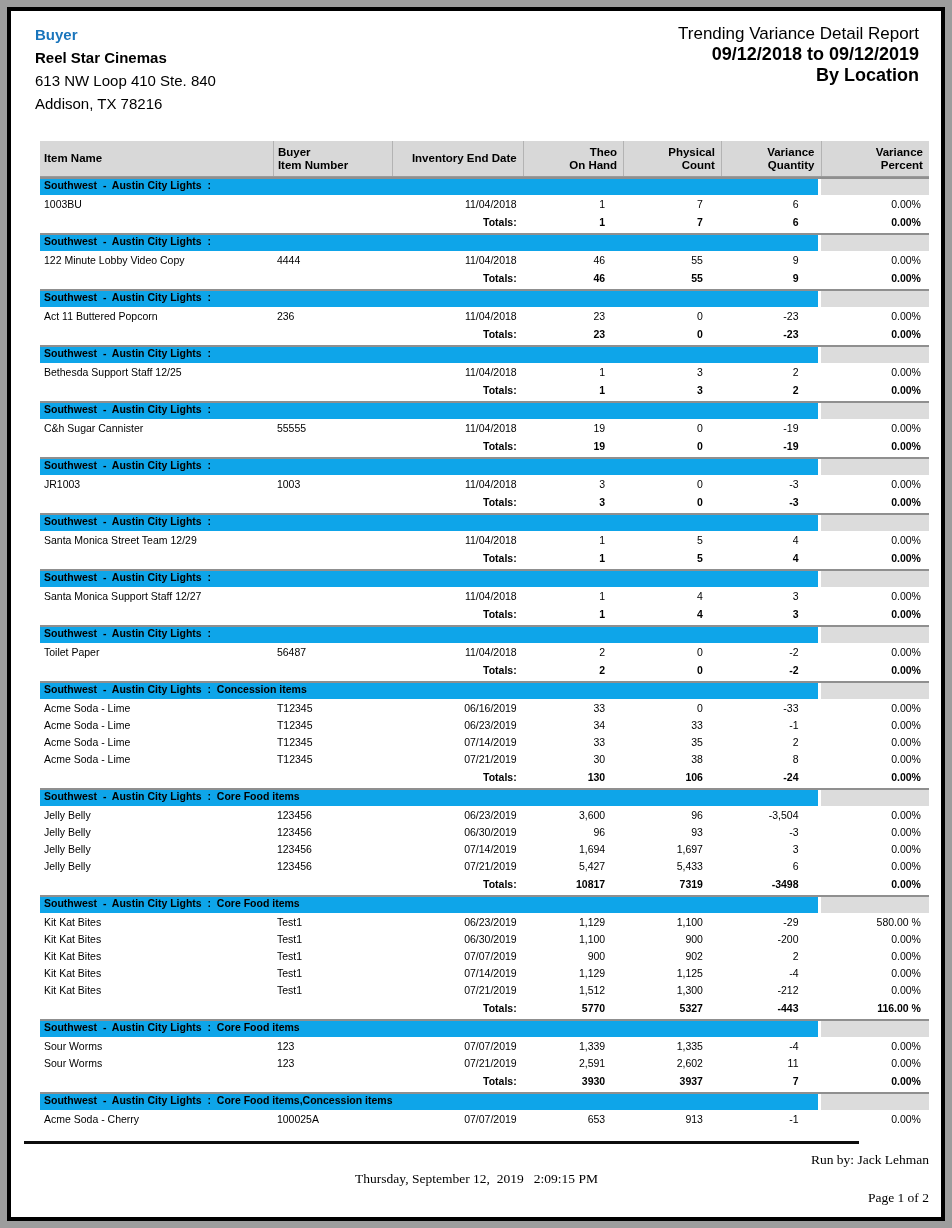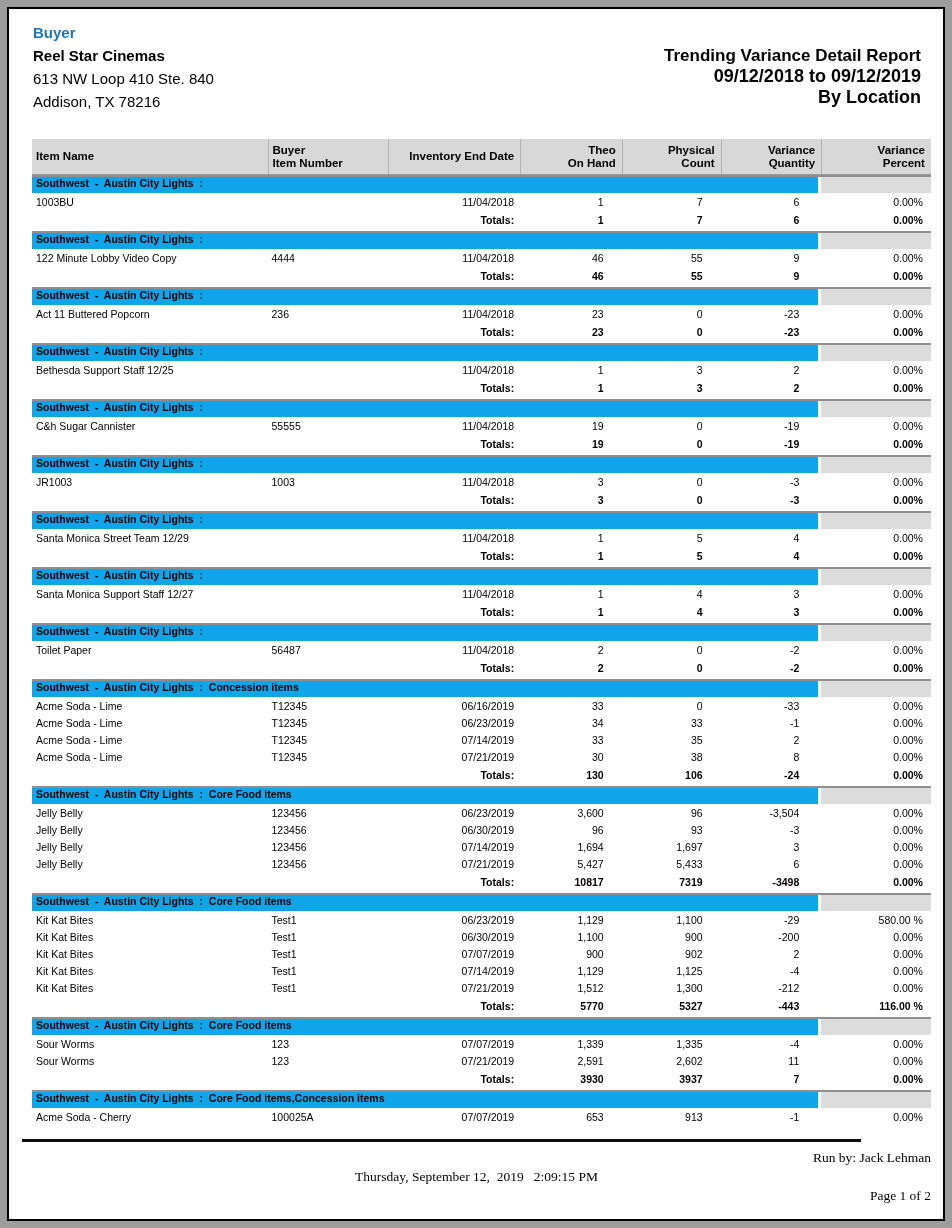--- a/index.html
+++ b/index.html
@@ -1,31 +1,31 @@
 <!DOCTYPE html>
 <html><head>
 <meta charset="utf-8">
 <style>
   * { margin:0; padding:0; box-sizing:border-box; }
   html,body { width:952px; height:1228px; }
   body { background:#9d9d9d; font-family:"Liberation Sans", sans-serif; position:relative; }
   .page { position:absolute; top:7px; left:7px; width:938px; height:1214px;
-          background:#ffffff; border:2px solid #000000; overflow:hidden; }
+          background:#ffffff; border:4px solid #000000; overflow:hidden; }
 
   
   .top { display:flex; justify-content:space-between; padding:12px 22px 0 24px; }
   .buyer-block { line-height:23px; font-size:15px; color:#000; }
   .buyer-label { color:#1a75bc; font-weight:bold; }
   .buyer-name  { font-weight:bold; }
   .title-block { text-align:right; line-height:21px; color:#000; }
-  .report-title { font-size:17px; font-weight:bold;margin-top:24px; }
+  .report-title { font-size:17px; font-weight:normal; }
   .report-sub   { font-size:18px; font-weight:bold; }
 
   
-  .tbl { margin:26px 12px 0 23px; font-size:10.5px; color:#000; }
+  .tbl { margin:26px 12px 0 29px; font-size:10.5px; color:#000; }
   .grid { display:grid; grid-template-columns:26.2% 13.4% 14.7% 11.3% 11.0% 11.2% 12.2%; }
   .hrow { background:#d8d8d8; height:36px; border-bottom:1px solid #9a9a9a; }
   .hcell { display:flex; flex-direction:column; justify-content:center;
            font-weight:bold; font-size:11.5px; line-height:13px; padding:2px 6px 2px 4px; }
   .hcell + .hcell { border-left:1px solid #b3b3b3; }
   .hr { text-align:right; }
   .cell { overflow:hidden; white-space:nowrap; }
   .c0,.c1 { padding-left:4px; text-align:left; }
   .c2 { text-align:right; padding-right:6px; }
   .c3,.c4 { text-align:right; padding-right:18px; }

